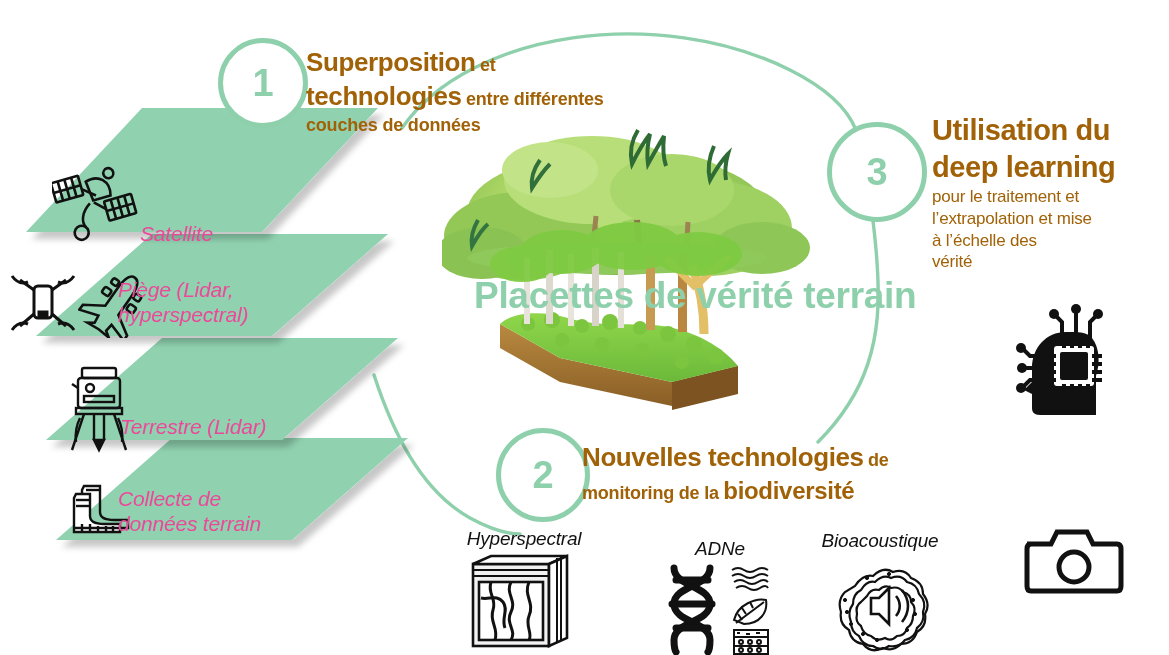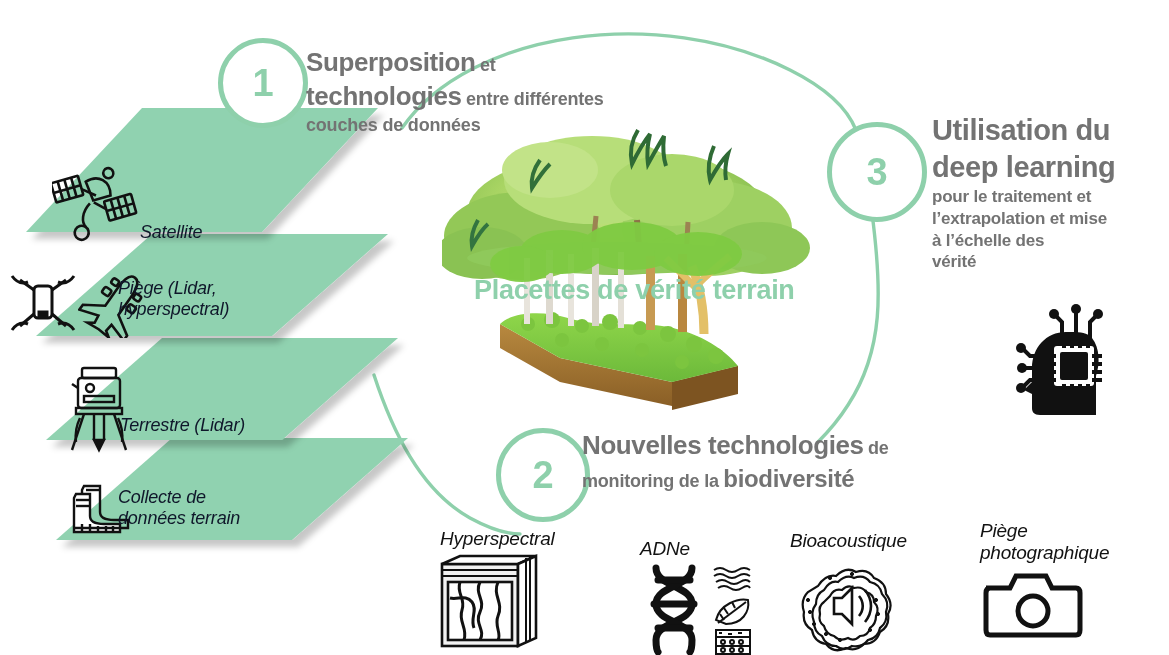--- a/index.html
+++ b/index.html
@@ -31,22 +31,22 @@
   #badge2{left:496px;top:428px;width:84px;height:84px;font-size:38px;}
   #badge3{left:827px;top:122px;width:90px;height:90px;font-size:38px;}
 
   
   #layers{position:absolute;left:0;top:0;width:470px;height:580px;z-index:3;}
   .layer-svg{position:absolute;left:0;top:0;}
 
   .layer-label{
     position:absolute;
     font-style:italic;
-    font-size:18px;
-    color:#0f172a;
+    font-size:21px;
+    color:#ec4899;
     line-height:1.18;
     white-space:pre-line;
     z-index:5;
     letter-spacing:-0.2px;
   }
   #lbl-sat{left:140px;top:222px;}
   #lbl-aer{left:118px;top:278px;}
   #lbl-ter{left:120px;top:415px;}
   #lbl-col{left:118px;top:487px;}
 
@@ -54,38 +54,38 @@
   #ic-sat{left:52px;top:162px;}
   #ic-drone{left:8px;top:272px;}
   #ic-plane{left:78px;top:268px;}
   #ic-tripod{left:60px;top:362px;}
   #ic-boots{left:68px;top:480px;}
 
   
   #forest{position:absolute;left:442px;top:108px;width:370px;height:310px;z-index:2;}
   #forest-caption{
     position:absolute;left:474px;top:275px;
-    font-size:27px;font-weight:700;color:#8ed0ab;
+    font-size:37px;font-weight:700;color:#8ed0ab;
     z-index:7;letter-spacing:-0.3px;white-space:nowrap;
   }
 
   
-  .step-text{position:absolute;z-index:7;color:#737373;}
+  .step-text{position:absolute;z-index:7;color:#a16207;}
   #t1{left:306px;top:46px;width:360px;line-height:1.30;}
-  #t2{left:582px;top:428px;width:430px;line-height:1.34;}
+  #t2{left:582px;top:440px;width:430px;line-height:1.34;}
   #t3{left:932px;top:112px;width:238px;line-height:1.28;}
 
   .big{font-size:26px;font-weight:700;letter-spacing:-0.4px;}
   .small{font-size:18px;font-weight:700;letter-spacing:-0.2px;}
   .med{font-size:24px;font-weight:700;letter-spacing:-0.3px;}
   #t3 .big{font-size:29px;display:block;}
-  #t3 .small{font-size:17px;display:block;font-weight:700;}
-
-  
-  .tech{position:absolute;z-index:7;}
+  #t3 .small{font-size:17px;display:block;font-weight:400;}
+
+  
+  .tech{position:absolute;z-index:7;text-align:center;}
   .tech-label{
     font-style:italic;font-size:19px;color:#121212;
     line-height:1.15;white-space:pre-line;letter-spacing:-0.2px;
   }
   .tech-icon{margin-top:4px;}
   #tech1{left:440px;top:528px;width:168px;}
   #tech2{left:640px;top:538px;width:160px;}
   #tech3{left:790px;top:530px;width:180px;}
   #tech4{left:980px;top:520px;width:186px;}
 
@@ -462,22 +462,20 @@
           <circle cx="88" cy="58" r="1.6"></circle>
             <circle cx="80" cy="74" r="1.6"></circle>
           <circle cx="40" cy="22" r="1.6"></circle>
             <circle cx="62" cy="18" r="1.6"></circle>
         </g>
       </svg>
     </div>
   </div>
 
   <div class="tech" id="tech4">
-    <div class="tech-label">Piège
-photographique</div>
     <div class="tech-icon">
       <svg width="104" height="72" viewBox="0 0 104 72" fill="none" stroke="#111" stroke-width="5">
         <path d="M6 20 L30 20 L36 8 L66 8 L72 20 L96 20 C99 20 100 22 100 25 L100 62 C100 65 99 67 96 67 L10 67 C7 67 6 65 6 62 L6 25 C6 22 7 20 10 20 Z"></path>
         <circle cx="53" cy="43" r="15"></circle>
       </svg>
     </div>
   </div>
 
 </div>
 

